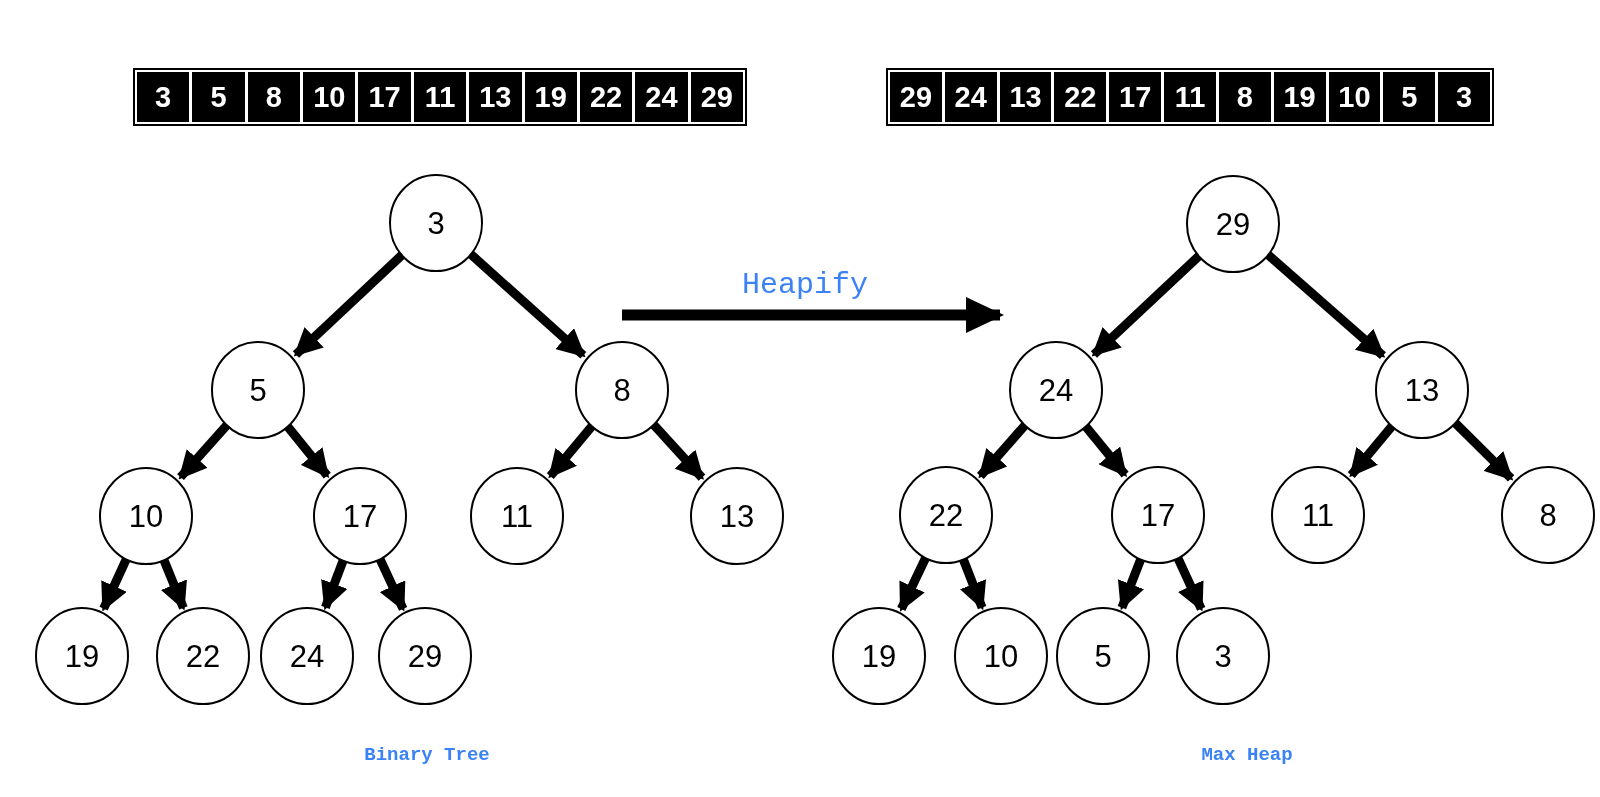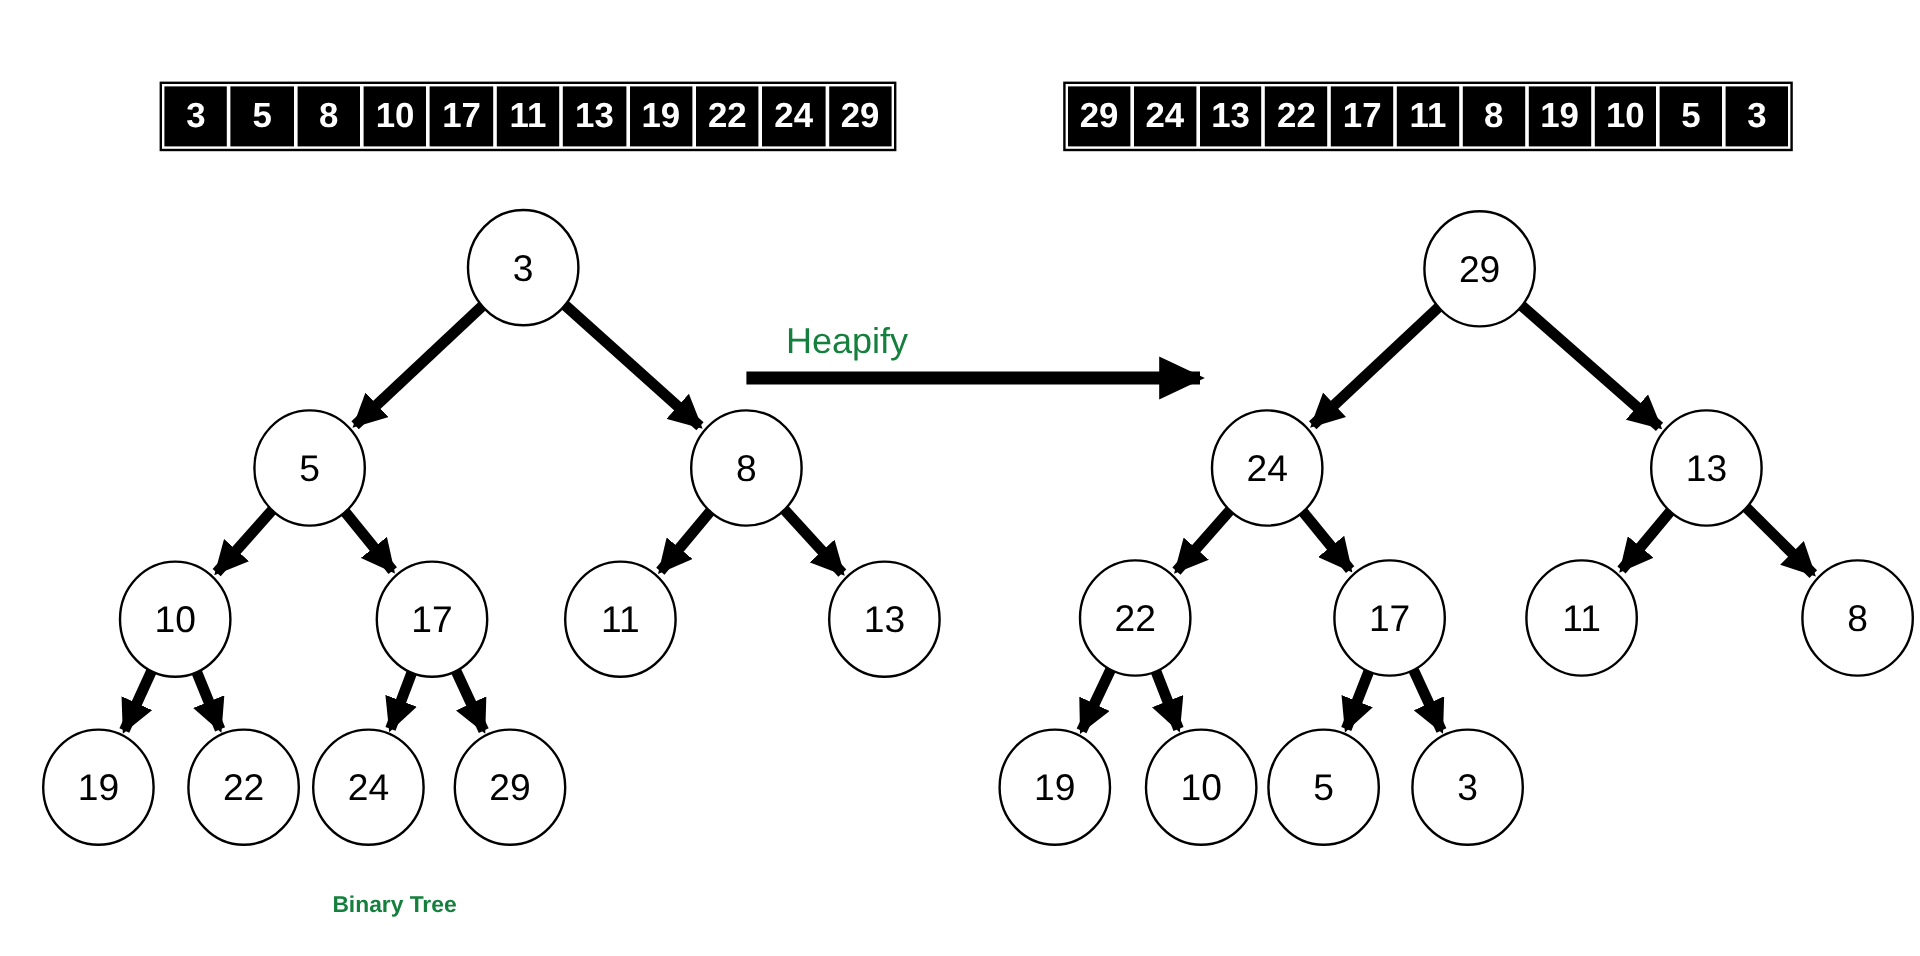--- a/index.html
+++ b/index.html
@@ -42,22 +42,24 @@
   #array-left  { left: 133px; width: 614px; }
   #array-right { left: 886px; width: 608px; }
   #diagram-svg {
     position: absolute;
     left: 0; top: 0;
     width: 1600px;
     height: 797px;
   }
   .floating-label {
     position: absolute;
-    color: #15803d;
+    text-align: center;
+    color: #3b82f6;
     white-space: nowrap;
+    font-family: Liberation Mono, monospace;
   }
   #heapify-label {
     left: 655px; top: 268px; width: 300px;
     font-size: 30px;
     font-weight: normal;
   }
   .caption {
     font-size: 19px;
     font-weight: bold;
   }
@@ -217,13 +219,14 @@
         </g>
         <g>
           <ellipse cx="1223" cy="656" rx="46" ry="48" fill="#ffffff" stroke="#000000" stroke-width="2"></ellipse>
           <text x="1223" y="656" dy="0.35em" text-anchor="middle" font-size="31" fill="#000000" font-family="&quot;Liberation Sans&quot;, sans-serif">3</text>
         </g>
       </g>
   </svg>
 
   <div id="heapify-label" class="floating-label">Heapify</div>
   <div id="caption-left" class="floating-label caption">Binary Tree</div>
+  <div id="caption-right" class="floating-label caption">Max Heap</div>
 </div>
 
 </body></html>

